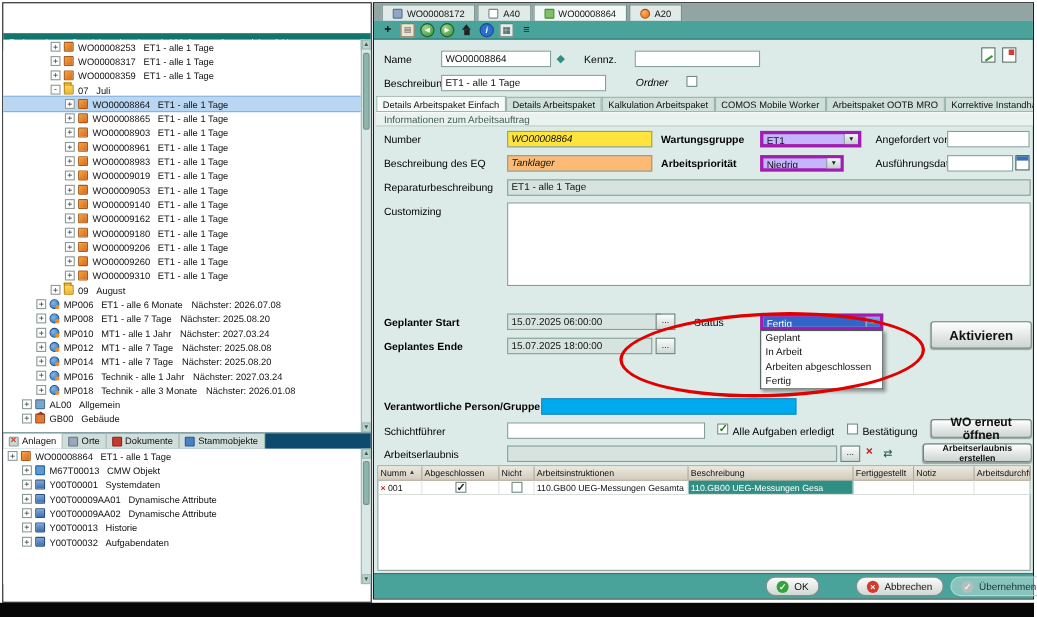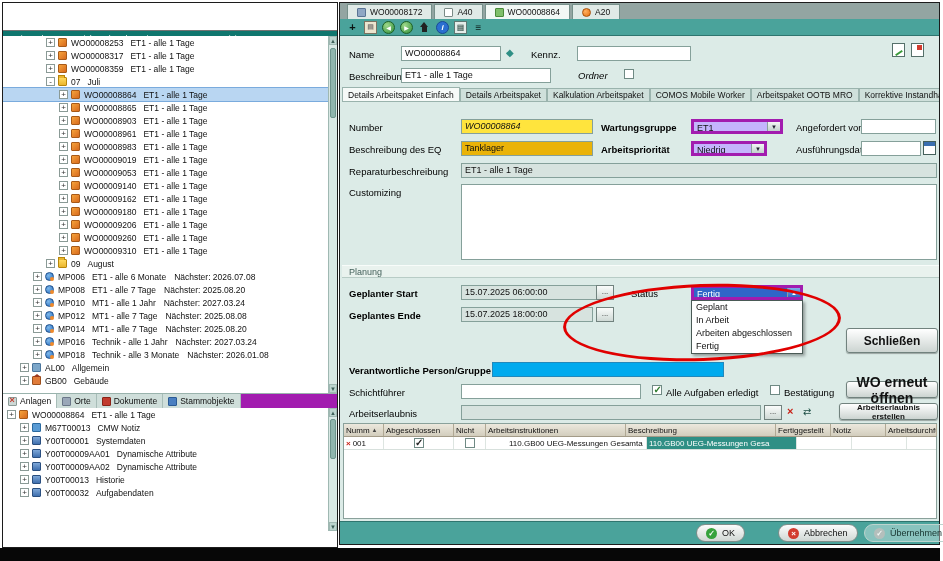--- a/index.html
+++ b/index.html
@@ -25,21 +25,21 @@
 .ticon.gb::before{content:"";position:absolute;left:0;top:-3px;border-left:4px solid transparent;border-right:4px solid transparent;border-bottom:3px solid #9c3a1d}
 .ticon.obj{background:#5a9bd4;border:1px solid #2a6aa0}
 .ticon.yfolder{background:linear-gradient(#7fa8d8,#3f6fae);border:1px solid #2a4f80}
 .tid{margin-right:7px}
 .tdesc{color:#111}
 .tdue{margin-left:8px;color:#111}
 .vscroll{position:absolute;width:9px;background:#d9e8e4;border-left:1px solid #9fb8b2}
 .vscroll .arr{height:9px;font-size:6px;text-align:center;color:#3d5f58;line-height:9px;background:#bcd4ce;border:1px solid #9fb8b2}
 .vscroll .arr.bottom{position:absolute;bottom:0;left:0;right:0}
 .vscroll .thumb{position:absolute;left:1px;width:6px;background:#8fb5ad;border:1px solid #6e958d;border-radius:2px}
-#nav-tabs{position:absolute;left:0;top:390px;width:334px;height:15px;background:#a21caf;display:flex;border-top:1px solid #9ab3ad}
+#nav-tabs{position:absolute;left:0;top:390px;width:334px;height:15px;background:#0c4a6e;display:flex;border-top:1px solid #9ab3ad}
 .ntab{font-size:8.5px;display:flex;gap:3px;align-items:center;padding:0 5px;border-right:1px solid #a8bdb8;background:#cfdeda;color:#111}
 .ntab.active{background:#fff}
 .nticon{width:9px;height:9px;display:inline-block;border-radius:1px;position:relative;flex:none}
 .plant-icon{background:#cdd8d5;border:1px solid #8a9a96}
 .plant-icon::after{content:"\00d7";position:absolute;left:0.5px;top:-3px;color:#c23b2e;font-size:9px;font-weight:bold}
 .location-icon{background:#9aa7b8;border:1px solid #6a7688}
 .documents-icon{background:#c23b2e;border:1px solid #8a2318}
 .baseobjects-icon{background:#4a7fc1;border:1px solid #2a5a94}
 #details-bar{position:absolute;left:0;top:528px;width:334px;height:16px;background:#3e3e3e}
 #details-tab{position:absolute;left:3px;top:1px;height:15px;background:#fff;border:1px solid #1c1c1c;display:flex;align-items:center;gap:3px;padding:0 7px;font-size:8.5px}
@@ -64,21 +64,21 @@
 .home-icon::after{content:"";position:absolute;left:4px;top:6px;width:5px;height:5px;background:#222}
 .info-icon{background:#2a6fd0;color:#fff;border-radius:50%;font-size:8px;font-style:italic;font-weight:bold;border:1px solid #1a4a94}
 .window-icon{background:#e4ece9;border:1px solid #5d7772;font-size:8px;color:#35504a}
 .list-icon{color:#0d201c;font-size:10px}
 .lbl{position:absolute;font-size:9.5px;color:#000;white-space:nowrap}
 .lbl.b{font-weight:bold}
 .lbl.i{font-style:italic}
 .field{position:absolute;background:#fff;border:1px solid #85a09a;font-size:9px;padding:1px 3px;white-space:nowrap;overflow:hidden;color:#111}
 .field.ro{background:#d7e3df}
 .field.yellow{background:var(--highlight-yellow,#ffe43d);font-style:italic}
-.field.grayro{background:#eab308;}
+.field.grayro{background:#fdba74;font-style:italic}
 .field.blue{background:var(--person-blue,#00aaee);border-color:#2288bb}
 .diamond{position:absolute;color:#2f8f85;font-size:10px}
 .mini-doc{position:absolute;width:13px;height:14px;background:#fff;border:1px solid #55706a}
 .mini-doc.edit::after{content:"";position:absolute;left:2px;top:8px;width:8px;height:2px;background:#3a9a3a;transform:rotate(-35deg)}
 .mini-doc.flag::after{content:"";position:absolute;right:1px;top:1px;width:5px;height:5px;background:#d23b2e}
 .cb{position:absolute;width:10px;height:10px;background:#fff;border:1px solid #6f8a84}
 .cb.inline{position:static;display:inline-block;flex:none}
 .cb.checked::after{content:"\2713";position:absolute;left:0.5px;top:-2.5px;font-size:10px;color:#222;font-weight:bold}
 .cb.green.checked::after{color:#2a7a2a}
 #detail-tabs{position:absolute;left:2px;top:84px;width:597px;height:15px;display:flex;align-items:flex-end;overflow:hidden;border-bottom:1px solid #9ab3ad}
@@ -329,21 +329,21 @@
         <div class="tree-row" style="padding-left: 4px;">
           <span class="exp">+</span>
           <span class="ticon wo"></span>
           <span class="tid">WO00008864</span>
           <span class="tdesc">ET1 - alle 1 Tage</span>
         </div>
         <div class="tree-row" style="padding-left: 17px;">
           <span class="exp">+</span>
           <span class="ticon obj"></span>
           <span class="tid">M67T00013</span>
-          <span class="tdesc">CMW Notiz</span>
+          <span class="tdesc">CMW Objekt</span>
         </div>
         <div class="tree-row" style="padding-left: 17px;">
           <span class="exp">+</span>
           <span class="ticon yfolder"></span>
           <span class="tid">Y00T00001</span>
           <span class="tdesc">Systemdaten</span>
         </div>
         <div class="tree-row" style="padding-left: 17px;">
           <span class="exp">+</span>
           <span class="ticon yfolder"></span>
@@ -421,20 +421,21 @@
 
     <div id="detail-tabs">
         <div class="dtl-tab active">Details Arbeitspaket Einfach</div>
         <div class="dtl-tab">Details Arbeitspaket</div>
         <div class="dtl-tab">Kalkulation Arbeitspaket</div>
         <div class="dtl-tab">COMOS Mobile Worker</div>
         <div class="dtl-tab">Arbeitspaket OOTB MRO</div>
         <div class="dtl-tab">Korrektive Instandhaltung</div>
       </div>
 
+    <div class="secband" style="top:99px">Informationen zum Arbeitsauftrag</div>
     <span class="lbl" style="left:9px;top:119px">Number</span>
     <div class="field yellow" style="left:121px;top:116px;width:132px;height:15px">WO00008864</div>
     <span class="lbl b" style="left:261px;top:119px">Wartungsgruppe</span>
     <div class="combo" style="left:351px;top:116px;width:92px;height:15px">
       <span class="val">ET1</span>
       <span class="dbtn">▼</span>
     </div>
     <span class="lbl" style="left:456px;top:119px">Angefordert von</span>
     <div class="field" style="left:521px;top:116px;width:75px;height:15px"></div>
 
@@ -448,52 +449,51 @@
     <span class="lbl" style="left:456px;top:141px">Ausführungsdatum</span>
     <div class="field" style="left:521px;top:138px;width:60px;height:15px"></div>
     <div class="cal-icon" style="left:583px;top:138px"></div>
 
     <span class="lbl" style="left:9px;top:163px">Reparaturbeschreibung</span>
     <div class="field ro" style="left:121px;top:160px;width:476px;height:15px">ET1 - alle 1 Tage</div>
 
     <span class="lbl" style="left:9px;top:184px">Customizing</span>
     <div class="field" style="left:121px;top:181px;width:476px;height:76px"></div>
 
-    <div class="secband" style="top:262px">Planung</div>
     <span class="lbl b" style="left:9px;top:285px">Geplanter Start</span>
     <div class="field ro" style="left:121px;top:282px;width:140px;height:15px">15.07.2025 06:00:00</div>
     <div class="browse" style="left:256px;top:282px">...</div>
     <span class="lbl" style="left:291px;top:285px">Status</span>
     <div class="combo status" style="left:351px;top:282px;width:112px;height:15px">
       <span class="val">Fertig</span>
       <span class="dbtn">▲</span>
     </div>
     <div id="status-dropdown">
         <div class="dd-item">Geplant</div>
         <div class="dd-item">In Arbeit</div>
         <div class="dd-item">Arbeiten abgeschlossen</div>
         <div class="dd-item">Fertig</div>
       </div>
 
     <span class="lbl b" style="left:9px;top:307px">Geplantes Ende</span>
     <div class="field ro" style="left:121px;top:304px;width:132px;height:15px">15.07.2025 18:00:00</div>
     <div class="browse" style="left:256px;top:304px">...</div>
 
-    <div class="btn3d" style="left:506px;top:325px;width:92px;height:25px;font-size:12px">Schließen</div>
+    <div class="btn3d" style="left:506px;top:289px;width:92px;height:25px;font-size:12px">Aktivieren</div>
 
     <span class="lbl b" style="left:9px;top:362px">Verantwortliche Person/Gruppe</span>
     <div class="field blue" style="left:152px;top:359px;width:232px;height:15px"></div>
 
     <span class="lbl" style="left:9px;top:384px">Schichtführer</span>
     <div class="field" style="left:121px;top:381px;width:180px;height:15px"></div>
     <span class="cb green checked" style="left:312px;top:382px"></span>
     <span class="lbl" style="left:326px;top:384px">Alle Aufgaben erledigt</span>
     <span class="cb" style="left:430px;top:382px"></span>
     <span class="lbl" style="left:444px;top:384px">Bestätigung</span>
-    <div class="btn3d" style="left:506px;top:378px;width:92px;height:17px;font-size:14px">WO erneut öffnen</div>
+    <div class="btn3d" style="left:506px;top:378px;width:92px;height:17px;font-size:11px">WO erneut öffnen</div>
 
     <span class="lbl" style="left:9px;top:405px">Arbeitserlaubnis</span>
     <div class="field ro" style="left:121px;top:402px;width:300px;height:15px"></div>
     <div class="browse" style="left:424px;top:402px">...</div>
     <span class="red-x" style="left:447px;top:402px">×</span>
     <span class="swap" style="left:463px;top:403px">⇄</span>
     <div class="btn3d" style="left:499px;top:400px;width:99px;height:17px;font-size:8px">Arbeitserlaubnis erstellen</div>
 
     <div id="task-table">
         <div class="thdr">
@@ -510,21 +510,21 @@
           <div class="tcell" style="width: 40px; flex: 0 0 auto;">
             <span class="red-x-inline" style="color: rgb(200, 30, 20); font-weight: bold;">×</span>
             <span>001</span>
           </div>
           <div class="tcell" style="width: 70px; flex: 0 0 auto; justify-content: center;">
             <span class="cb inline checked" style="position: relative;"></span>
           </div>
           <div class="tcell" style="width: 32px; flex: 0 0 auto; justify-content: center;">
             <span class="cb inline" style="position: relative;"></span>
           </div>
-          <div class="tcell" style="width: 140px; flex: 0 0 auto; margin-left: 21px;">110.GB00 UEG-Messungen Gesamta</div>
+          <div class="tcell" style="width: 140px; flex: 0 0 auto;">110.GB00 UEG-Messungen Gesamta</div>
           <div class="tcell hl" style="width: 150px; flex: 0 0 auto;">110.GB00 UEG-Messungen Gesa</div>
           <div class="tcell" style="width: 55px; flex: 0 0 auto;"></div>
           <div class="tcell" style="width: 55px; flex: 0 0 auto;"></div>
           <div class="tcell" style="width: 51px; flex: 0 0 auto;"></div>
         </div>
       </div>
 
     <div id="footer">
       <div class="pill" style="left:356px;top:2px">
         <span class="circ ok">✓</span>

